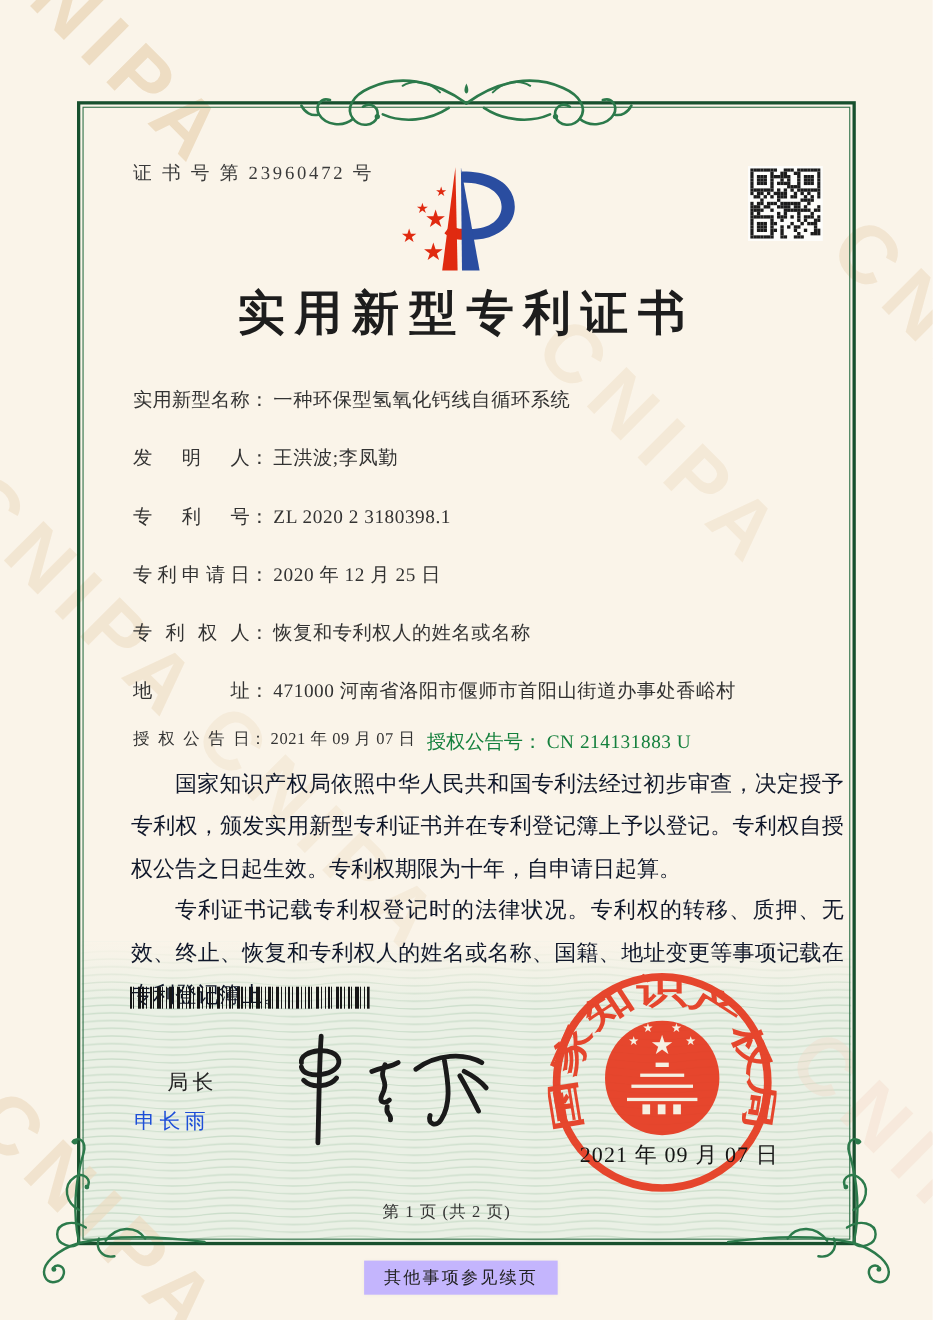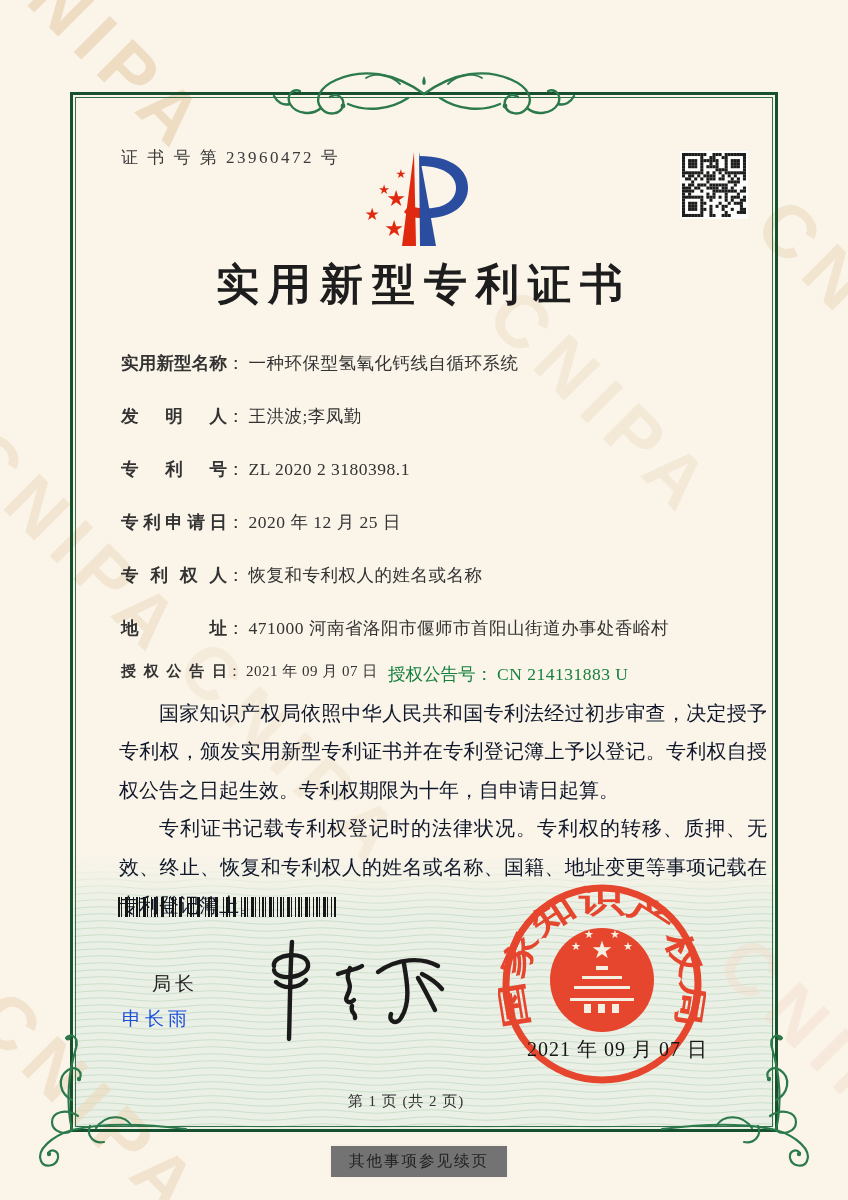--- a/index.html
+++ b/index.html
@@ -27,41 +27,41 @@
   .frame-inner{position:absolute;left:2px;top:2px;right:2px;bottom:2px;border:1px solid #2f7048;}
   .ornament{position:absolute;z-index:3;pointer-events:none;}
   
   .content{position:absolute;left:0;top:0;width:100%;height:100%;z-index:3;}
   .cert-no{position:absolute;left:121px;top:146px;font-size:17px;letter-spacing:2.5px;color:#3a3a3a;}
   .logo{position:absolute;left:356px;top:144px;}
   .qr{position:absolute;left:680px;top:151px;background:#fdfdfb;padding:2px;}
   .title{position:absolute;left:70px;top:256px;width:708px;text-align:center;
          font-size:43px;font-weight:bold;letter-spacing:9px;color:#1d1d1d;}
   .field{position:absolute;left:121px;font-size:17.5px;color:#333;white-space:nowrap;}
-  .flabel{display:inline-block;width:106px;text-align:justify;text-align-last:justify;vertical-align:top;font-weight:bold;}
+  .flabel{display:inline-block;width:106px;text-align:justify;text-align-last:justify;vertical-align:top;}
   .fvalue{margin-left:4px;letter-spacing:.5px;}
   .f1{top:351px;} .f2{top:404px;} .f3{top:457px;} .f4{top:510px;} .f5{top:563px;} .f6{top:616px;}
   .grant-row{position:absolute;left:121px;top:662px;font-size:15px;color:#333;white-space:nowrap;}
   .grant2{position:absolute;left:388px;top:662px;font-size:17.5px;color:#15803d;white-space:nowrap;}
   .body-text{position:absolute;left:119px;top:694px;width:648px;font-size:20px;line-height:1.92;
              text-align:justify;color:#0f172a;}
   .body-text p{margin:0;text-indent:2em;}
   .barcode{position:absolute;left:118px;top:897px;width:218px;height:20px;
       background:repeating-linear-gradient(90deg,#161616 0 2px,transparent 2px 3px,
       #161616 3px 4px,transparent 4px 7px,#161616 7px 10px,transparent 10px 11.5px,
       #161616 11.5px 12.5px,transparent 12.5px 15px,#161616 15px 16px,transparent 16px 18px);}
   .director-title{position:absolute;left:122px;top:971px;font-size:19px;letter-spacing:4px;color:#222;margin-left:30px;}
   .director-name{position:absolute;left:122px;top:1006px;font-size:19px;letter-spacing:4px;color:#1d4ed8;}
   .signature{position:absolute;left:252px;top:938px;}
   .seal{position:absolute;left:498px;top:880px;opacity:.93;mix-blend-mode:multiply;}
   .seal-date{position:absolute;left:527px;top:1036px;font-size:20px;color:#151515;
              letter-spacing:1px;z-index:4;white-space:nowrap;}
   .page-footer{position:absolute;left:70px;top:1092px;width:672px;text-align:center;
                font-size:15px;color:#333;letter-spacing:1px;}
-  .continuation{position:absolute;left:331px;top:1146px;background:#737373;
+  .continuation{position:absolute;left:331px;top:1146px;background:#c4b5fd;
                 padding:5px 18px;font-size:15.5px;letter-spacing:2px;color:#222;
                 box-shadow:0 0 4px rgba(0,0,0,.04);}
 </style>
 </head>
 <body>
 
 <div class="page">
 
   <div class="wm wm1">CNIPA</div>
   <div class="wm wm2">CNIPA</div>

